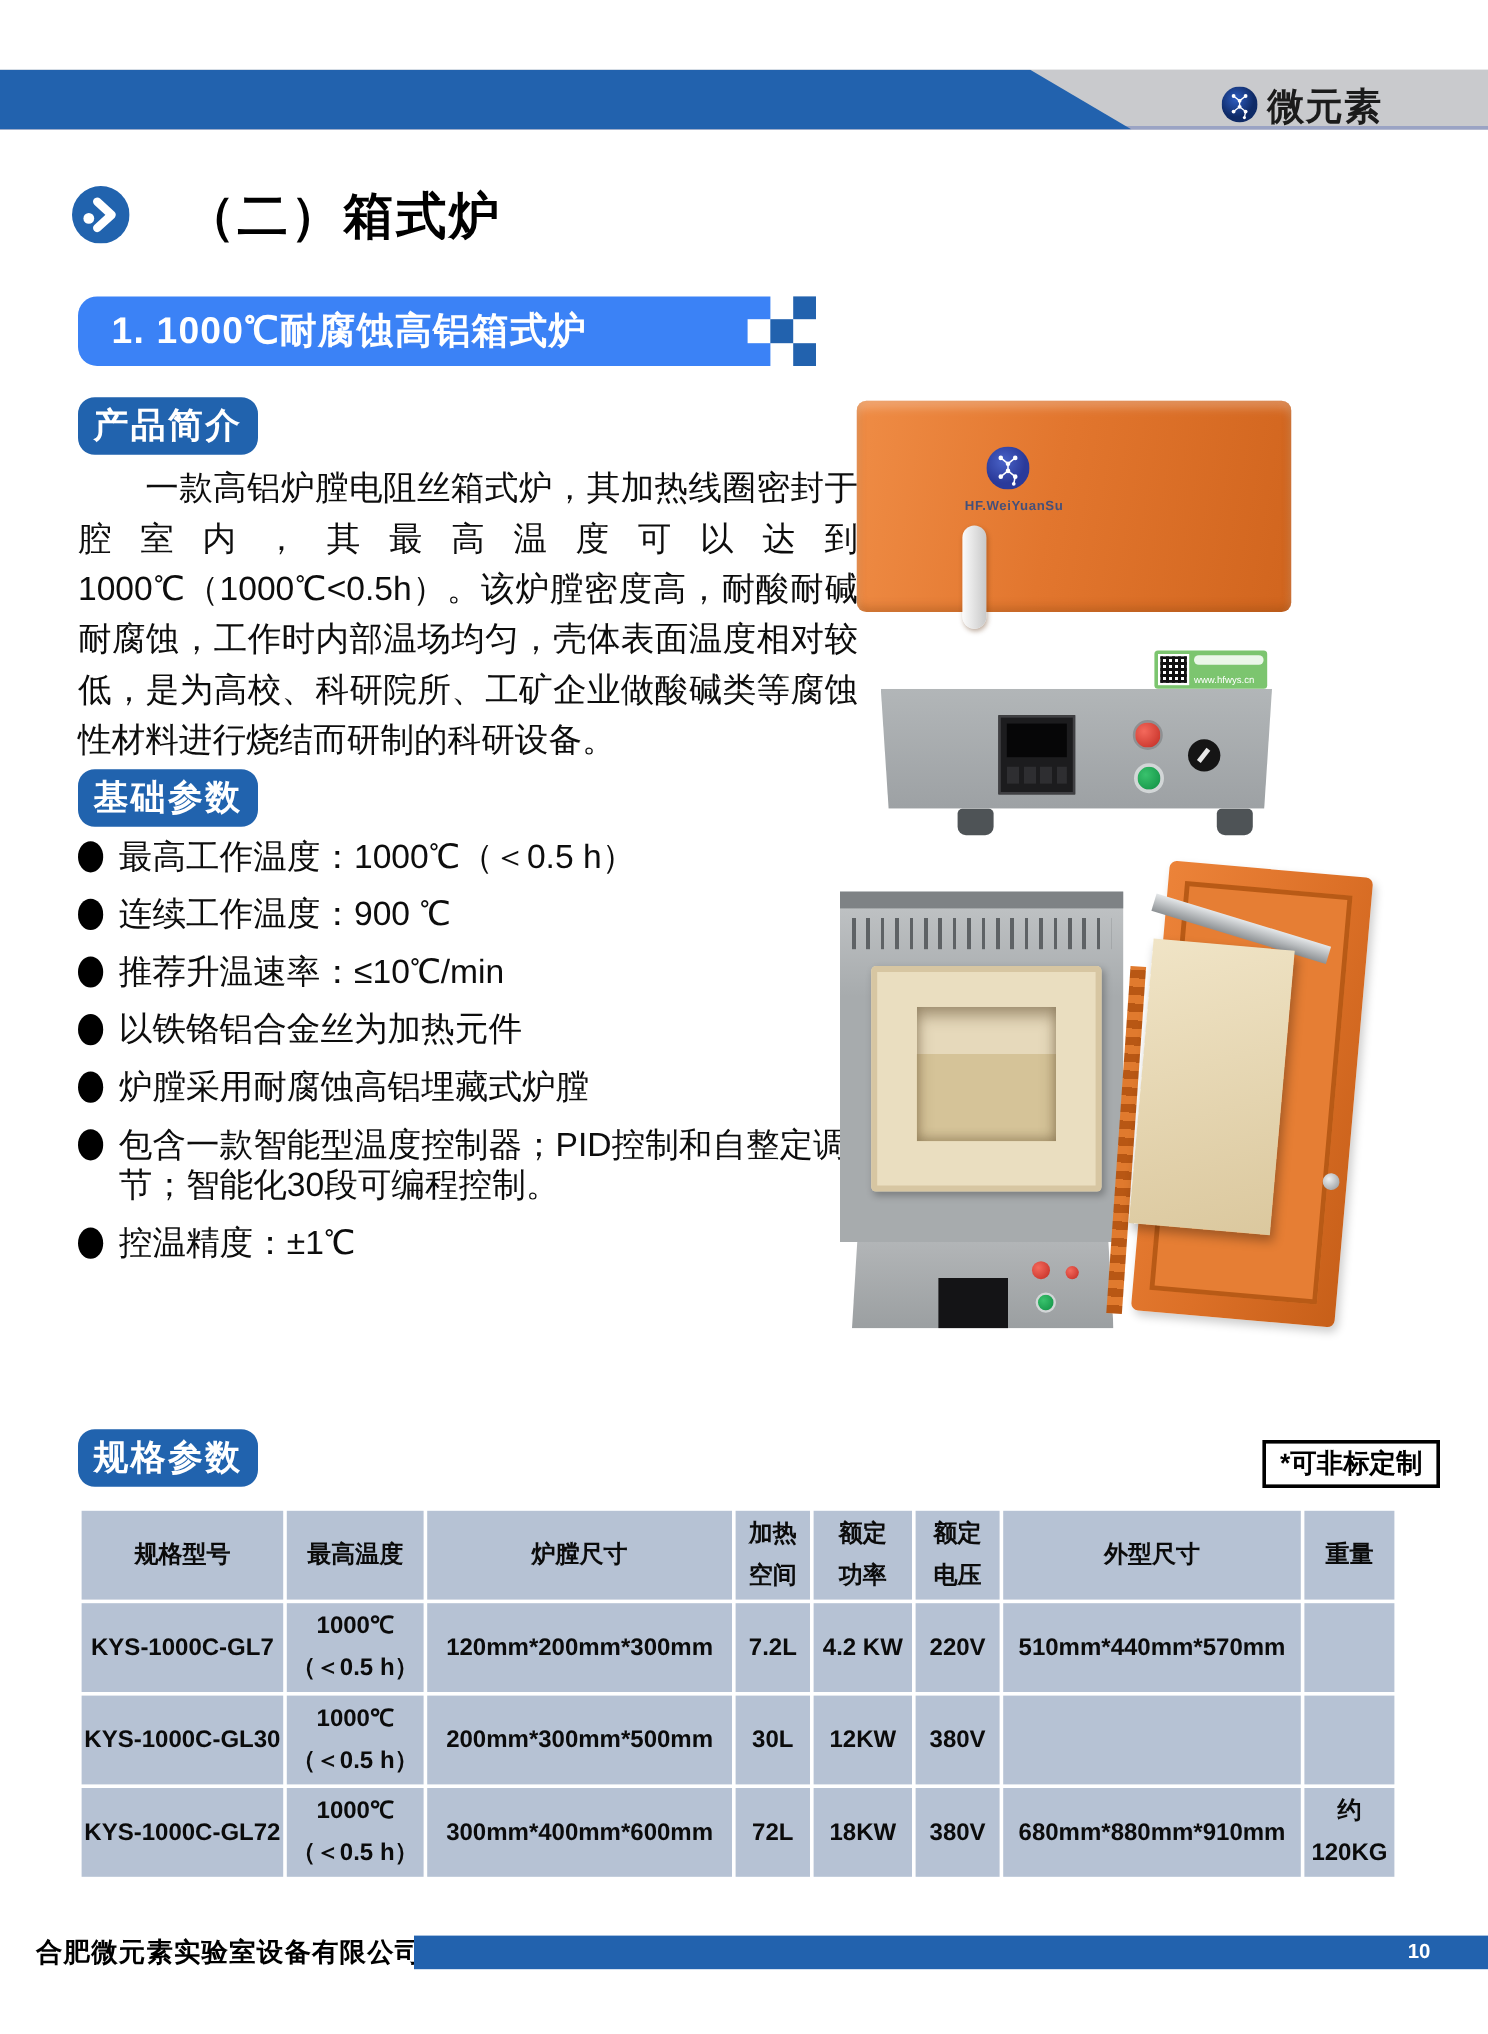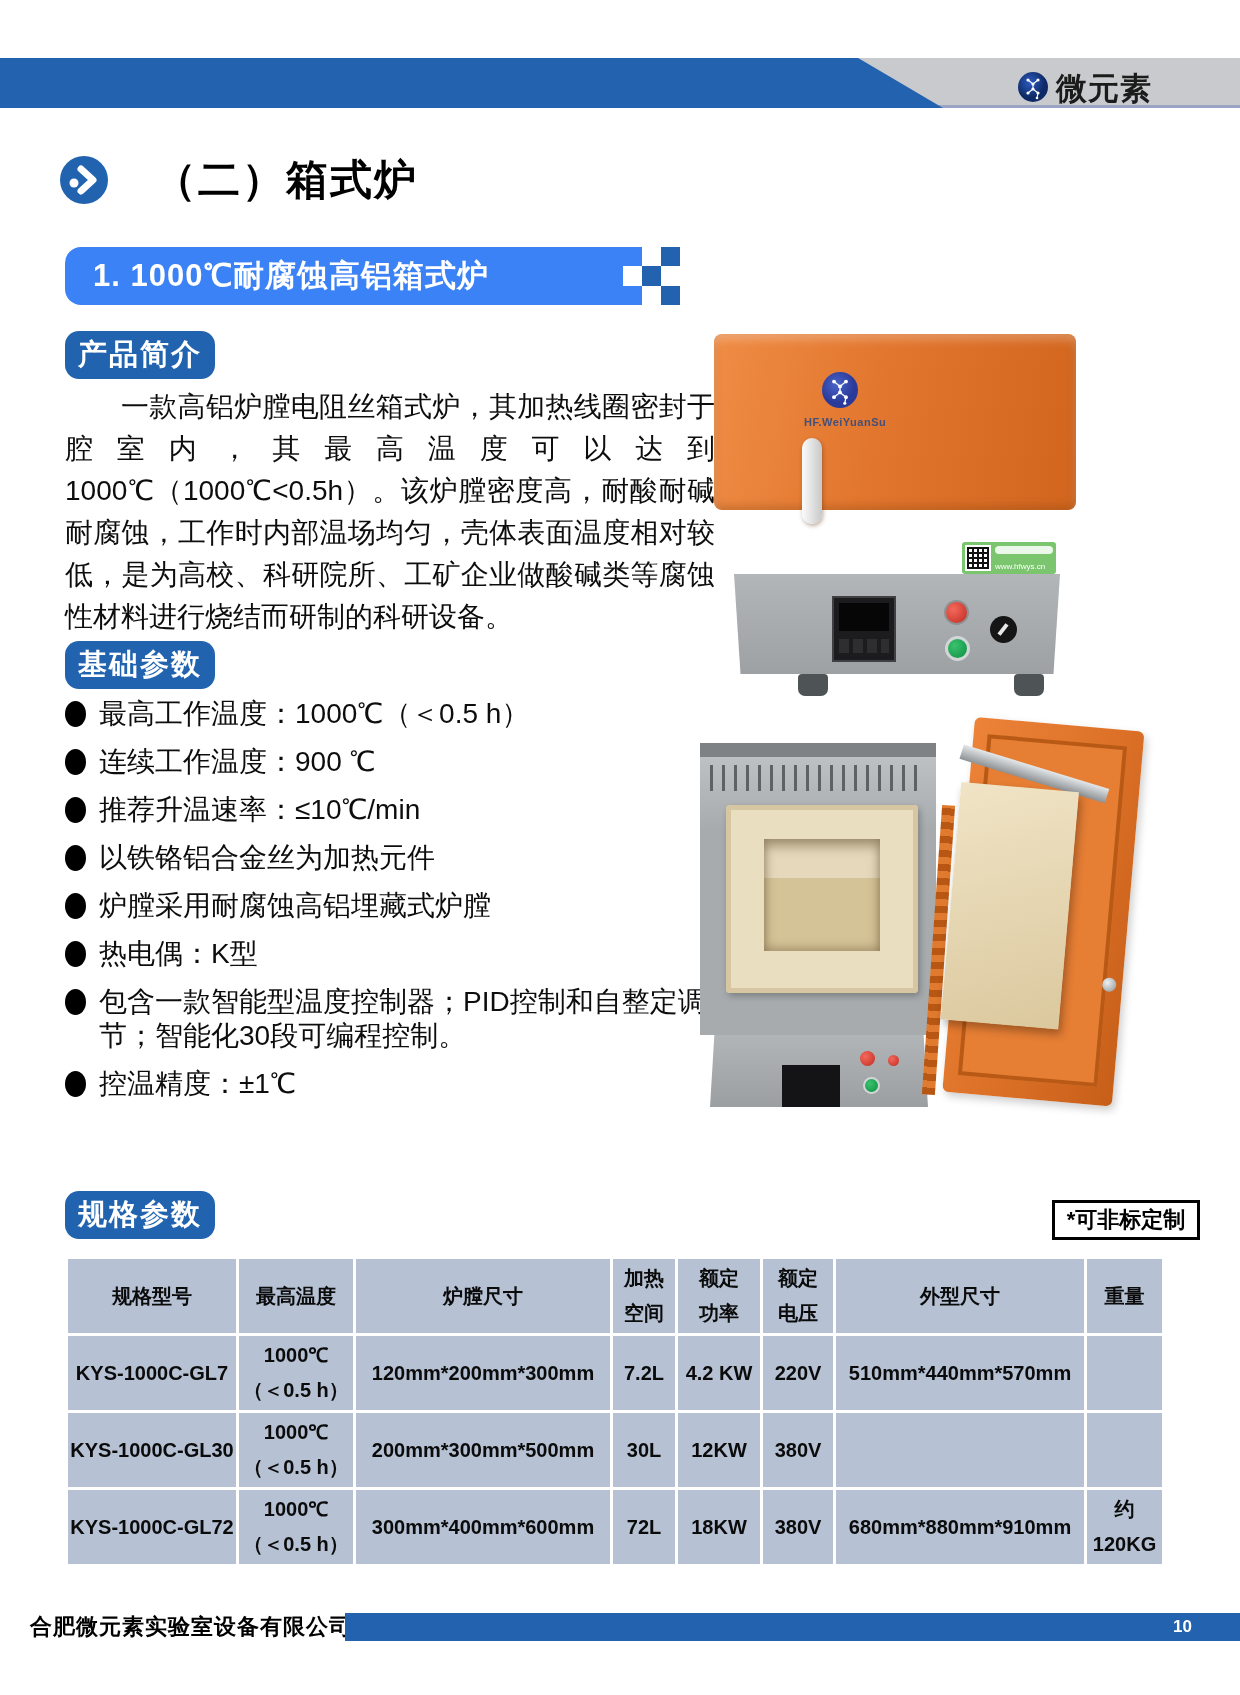--- a/index.html
+++ b/index.html
@@ -211,24 +211,20 @@
         <span class="dot"></span>
         <span>推荐升温速率：≤10℃/min</span>
       </li>
     <li>
         <span class="dot"></span>
         <span>以铁铬铝合金丝为加热元件</span>
       </li>
     <li>
         <span class="dot"></span>
         <span>炉膛采用耐腐蚀高铝埋藏式炉膛</span>
-      </li>
-    <li>
-        <span class="dot"></span>
-        <span>热电偶：K型</span>
       </li>
     <li>
         <span class="dot"></span>
         <span>包含一款智能型温度控制器；PID控制和自整定调节；智能化30段可编程控制。</span>
       </li>
     <li>
         <span class="dot"></span>
         <span>控温精度：±1℃</span>
       </li>
   </ul>

